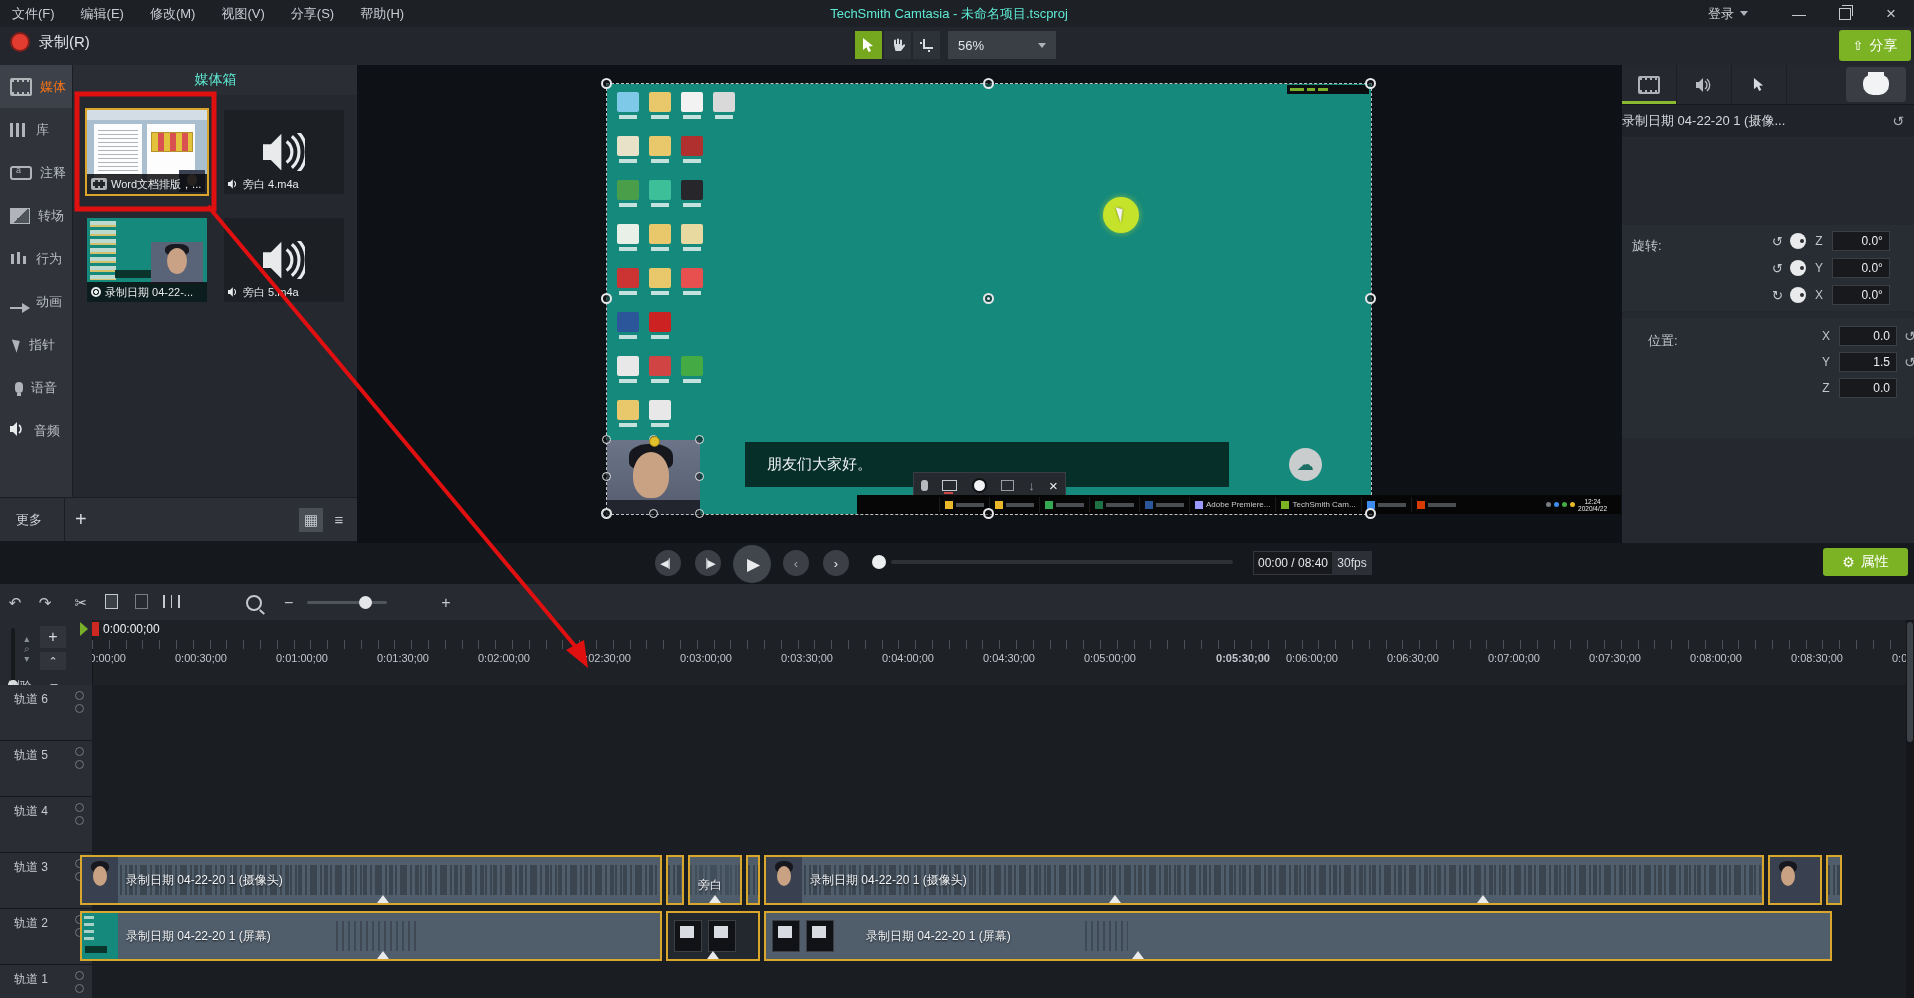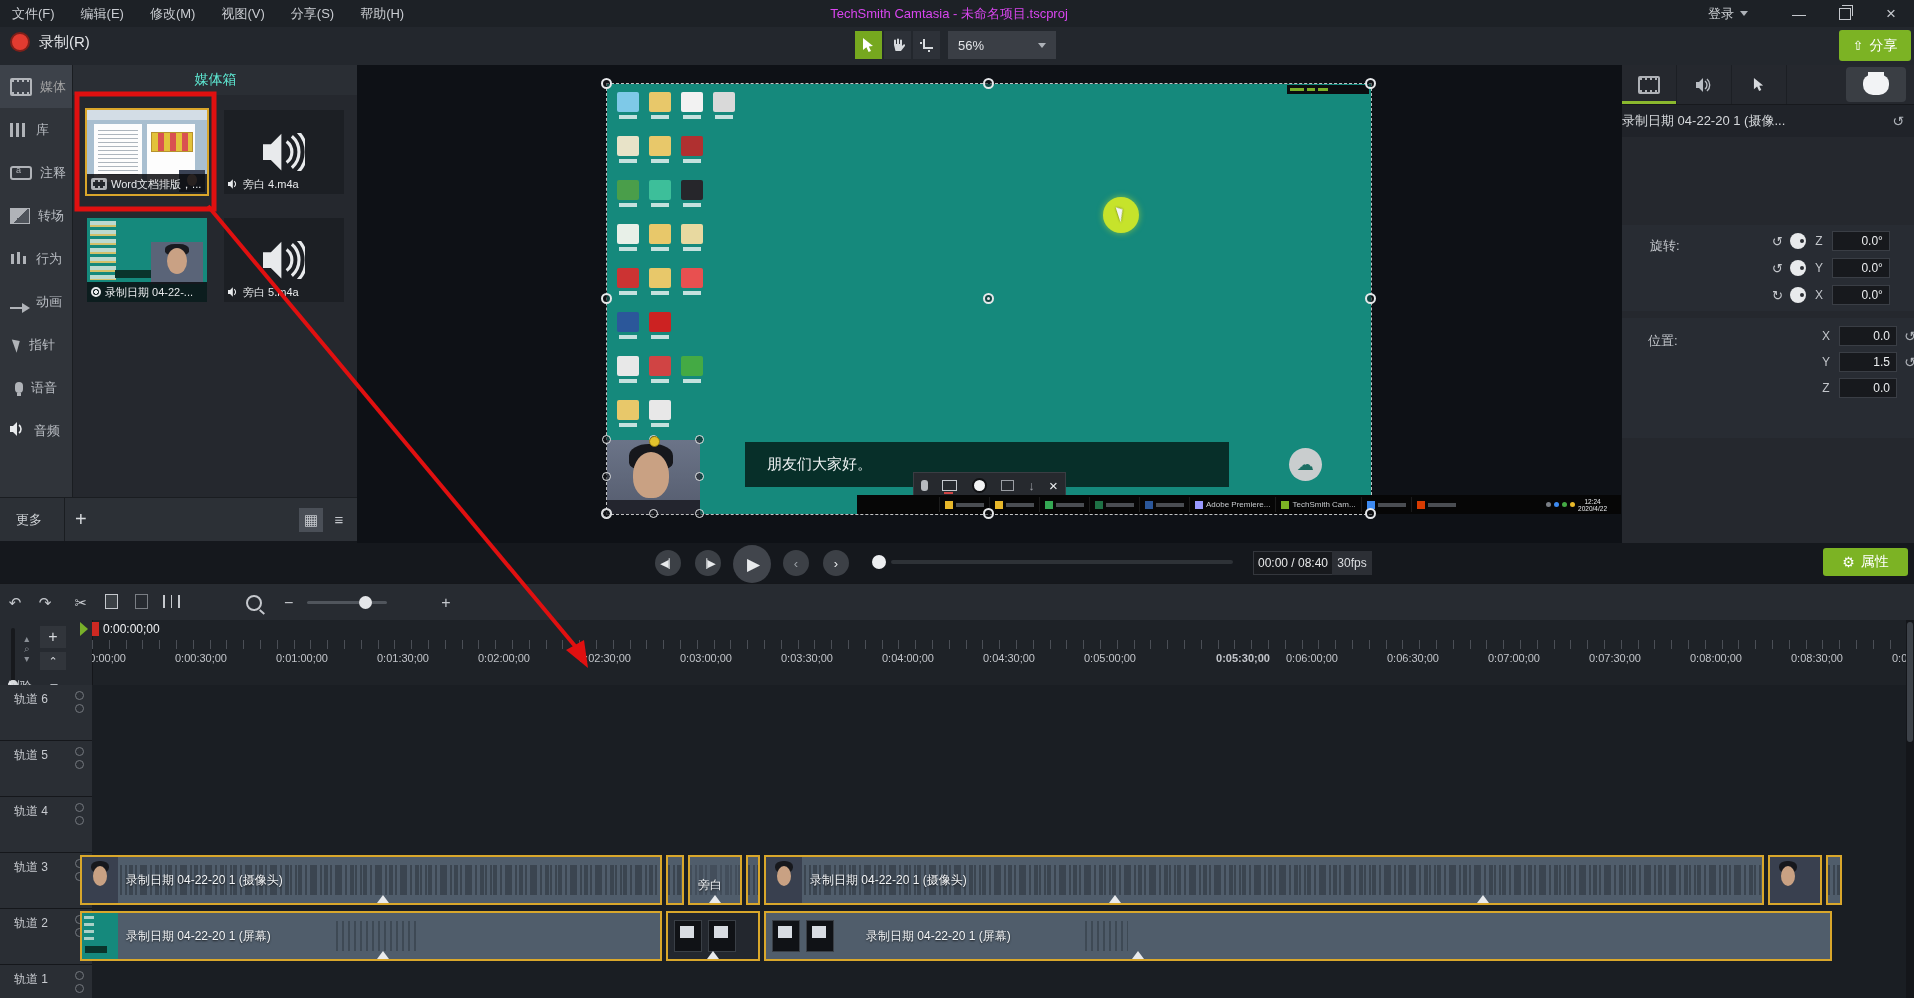--- a/index.html
+++ b/index.html
@@ -3,40 +3,40 @@
 <meta charset="utf-8">
 <style>
   html,body{margin:0;padding:0;background:#0c0e12;}
   .app{position:relative;width:1914px;height:998px;overflow:hidden;background:#15181d;
        font-family:"Liberation Sans","DejaVu Sans",sans-serif;color:#d2d5da;font-size:13px;}
   .abs{position:absolute;}
   
   .titlebar{left:0;top:0;width:1914px;height:27px;background:#1d2126;display:flex;align-items:center;}
   .menu{display:flex;gap:26px;padding-left:12px;color:#c9ccd1;font-size:13px;}
   .menu span{cursor:default;}
-  .title-center{position:absolute;left:0;right:16px;text-align:center;color:#d946ef;font-size:13px;pointer-events:none;}
+  .title-center{position:absolute;left:0;right:16px;text-align:center;color:#5eead4;font-size:13px;pointer-events:none;}
   .win-right{position:absolute;right:0;top:0;height:27px;display:flex;align-items:center;gap:0;}
   .login{display:flex;align-items:center;gap:6px;color:#cfd2d6;margin-right:28px;}
   .caret{width:0;height:0;border-left:4px solid transparent;border-right:4px solid transparent;border-top:5px solid #aeb2b8;display:inline-block;}
   .winbtn{width:46px;height:27px;display:flex;align-items:center;justify-content:center;color:#c5c8cd;font-size:14px;}
   .restore{width:10px;height:10px;border:1px solid #c5c8cd;position:relative;}
   .restore:before{content:"";position:absolute;left:2px;top:-4px;width:10px;height:10px;border:1px solid #c5c8cd;border-left:none;border-bottom:none;}
   
   .toolbar{left:0;top:27px;width:1914px;height:38px;background:#23272d;border-bottom:1px solid #14161a;}
   .record-btn{position:absolute;left:10px;top:5px;display:flex;align-items:center;gap:9px;color:#e3e5e8;font-size:15px;}
   .rec-dot{width:16px;height:16px;border-radius:50%;background:#e23b30;border:2px solid #7e1f19;}
   .canvas-tools{position:absolute;left:855px;top:4px;display:flex;gap:2px;}
   .tool{width:27px;height:28px;display:flex;align-items:center;justify-content:center;background:#2d3138;color:#d6d9dd;}
   .tool.active{background:#76a81f;color:#fff;}
   .zoom-select{position:absolute;left:948px;top:4px;width:108px;height:28px;background:#3a3e45;display:flex;align-items:center;justify-content:space-between;padding:0 10px;box-sizing:border-box;color:#e2e4e7;}
   .share-btn{position:absolute;right:3px;top:3px;width:72px;height:31px;background:#7cb324;border-radius:3px;display:flex;align-items:center;justify-content:center;gap:6px;color:#fff;font-size:14px;}
   
   .sidebar{left:0;top:65px;width:72px;height:432px;background:#30343a;}
   .side-item{height:43px;display:flex;align-items:center;gap:8px;padding-left:10px;color:#b9bdc3;font-size:13px;cursor:default;}
-  .side-item.active{background:#3d424a;color:#a3a3a3;}
+  .side-item.active{background:#3d424a;color:#f97316;}
   .sico{width:18px;height:14px;position:relative;flex:none;opacity:.85;}
   .ic-film{border:2px solid #c7cace;border-radius:2px;background:repeating-linear-gradient(90deg,#c7cace 0 2px,transparent 2px 5px) top/100% 2px no-repeat,repeating-linear-gradient(90deg,#c7cace 0 2px,transparent 2px 5px) bottom/100% 2px no-repeat;}
   .ic-books{background:repeating-linear-gradient(90deg,#c7cace 0 3px,transparent 3px 6px);height:14px;}
   .ic-note{border:2px solid #c7cace;border-radius:3px;height:10px;}
   .ic-note:after{content:"a";position:absolute;left:4px;top:-3px;font-size:9px;color:#c7cace;}
   .ic-trans{background:linear-gradient(135deg,#c7cace 50%,#555a61 50%);border:1px solid #c7cace;}
   .ic-behav{background:linear-gradient(#c7cace,#c7cace) 1px 2px/3px 10px no-repeat,linear-gradient(#c7cace,#c7cace) 7px 0/3px 12px no-repeat,linear-gradient(#c7cace,#c7cace) 13px 4px/3px 8px no-repeat;}
   .ic-anim{height:2px;background:#c7cace;top:6px;}
   .ic-anim:after{content:"";position:absolute;right:-2px;top:-4px;border-left:8px solid #c7cace;border-top:5px solid transparent;border-bottom:5px solid transparent;}
   .ic-pointer{width:0;height:0;border-left:7px solid #c7cace;border-top:4px solid transparent;border-bottom:10px solid transparent;transform:rotate(-20deg);margin-left:4px;}
@@ -524,21 +524,21 @@
           <i></i>
         </div>
     </div>
     <div class="insp-title">
       <span>录制日期 04-22-20 1 (摄像...</span>
       <span class="reset-ico" style="position:absolute;right:10px;">↺</span>
     </div>
 
 
     <div class="insp-sec" style="top:160px;height:86px;">
-      <span class="slabel" style="position:absolute;left:28px;top:12px;">旋转:</span>
+      <span class="slabel" style="position:absolute;left:10px;top:12px;">旋转:</span>
       <div id="rotRows">
           <div class="srow" style="left: 150px; top: 6px; gap: 7px;">
             <span class="rot-arrow">↺</span>
             <span class="dial"></span>
             <span class="axis">Z</span>
             <span class="val-box">0.0°</span>
           </div>
           <div class="srow" style="left: 150px; top: 33px; gap: 7px;">
             <span class="rot-arrow">↺</span>
             <span class="dial"></span>

